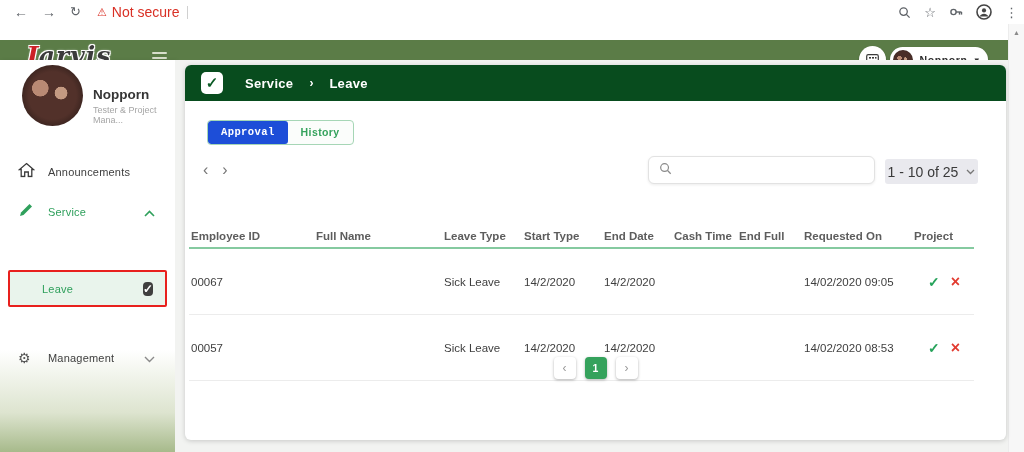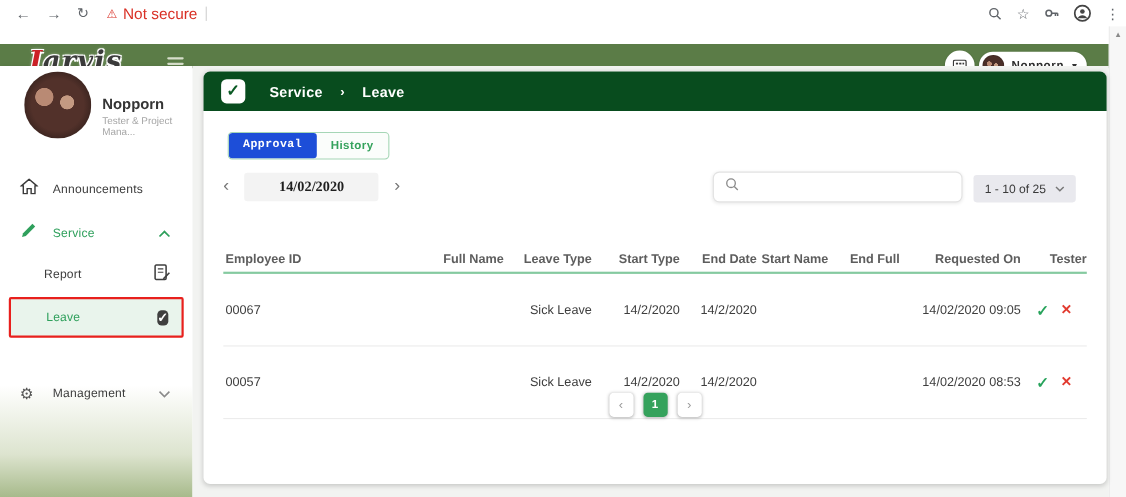--- a/index.html
+++ b/index.html
@@ -74,27 +74,27 @@
   .tab.inactive { color:#35a25c; }
 
   .date-nav { position:absolute; left:18px; top:92px; display:flex; align-items:center; gap:14px; }
   .dn-chev { font-size:16px; color:#777; cursor:pointer; line-height:26px; }
   .date-box { width:122px; height:26px; background:#f3f3f3; border-radius:3px; text-align:center; line-height:26px; font-family:"Liberation Serif", serif; font-weight:bold; font-size:13px; color:#1f1f1f; cursor:pointer; }
 
   .search-box { position:absolute; left:463px; top:91px; width:227px; height:28px; background:#fff; border:1px solid #e2e2e2; border-radius:6px; box-shadow:0 1px 3px rgba(0,0,0,0.08); display:flex; align-items:center; padding-left:10px; }
   .search-box input { border:none; outline:none; background:transparent; flex:1; font-size:11px; margin-left:8px; font-family:"Liberation Sans", sans-serif; }
 
   .range-select { position:absolute; left:700px; top:94px; width:93px; height:25px; background:#e9e9ee; border-radius:3px; display:flex; align-items:center; justify-content:center; gap:8px; cursor:pointer; }
-  .range-txt { font-size:11px; color:#3a3a3a; }
-
-  .table { position:absolute; left:18px; top:160px; width:785px; }
+  .range-txt { font-size:14px; color:#3a3a3a; }
+
+  .table { position:absolute; left:4px; top:160px; width:785px; }
   .trow { display:grid; grid-template-columns:127px 128px 80px 80px 70px 65px 65px 110px 60px; align-items:center; }
   .trow.head { height:24px; border-bottom:2px solid #85caa0; color:#5d5d5d; font-size:11.5px; font-weight:bold; }
   .trow.body { height:66px; border-bottom:1px solid #ececec; font-size:11.5px; color:#3e3e3e; }
-  .tc { text-align:right; }
+  .tc { text-align:left; }
   .tc.first { text-align:left; padding-left:2px; }
   .redact { width:100px; height:9px; background:#eef0ee; border-radius:3px; filter:blur(1.5px); margin:0 auto; }
   .act { display:flex; justify-content:center; align-items:center; gap:11px; }
   .act .ok { color:#27a35b; font-size:14px; font-weight:bold; cursor:pointer; }
   .act .no { color:#e23b30; font-size:16px; font-weight:bold; cursor:pointer; line-height:14px; }
 
   .pagination { position:absolute; left:0; top:292px; width:100%; display:flex; justify-content:center; gap:9px; }
   .pg-btn { width:22px; height:22px; background:#fff; border-radius:4px; box-shadow:0 1px 3px rgba(0,0,0,0.3); color:#999; font-size:12px; line-height:22px; text-align:center; cursor:pointer; }
   .pg-btn.current { background:#35a25c; color:#fff; font-size:10.5px; font-weight:bold; }
 </style>
@@ -187,31 +187,20 @@
           </svg>
       </span>
       <span class="lbl green-txt">Service</span>
       <span class="ricon">
         <svg width="11" height="7" viewBox="0 0 11 7">
             <path d="M1 6 L5.5 1.5 L10 6" fill="none" stroke="#2fa05c" stroke-width="1.6"></path>
           </svg>
       </span>
     </div>
 
-    <div class="nav-item" style="top:172px;">
-      <span class="lbl sub">Report</span>
-      <span class="ricon">
-        <svg width="16" height="16" viewBox="0 0 16 16">
-            <rect x="2" y="1.5" width="10" height="13" rx="1" fill="none" stroke="#3f3f3f" stroke-width="1.4"></rect>
-            <line x1="4.5" y1="5" x2="9.5" y2="5" stroke="#3f3f3f" stroke-width="1.1"></line>
-            <line x1="4.5" y1="8" x2="9.5" y2="8" stroke="#3f3f3f" stroke-width="1.1"></line>
-            <path d="M9 13.5 L14.5 8 L15.5 9 L10 14.5 Z" fill="#3f3f3f"></path>
-          </svg>
-      </span>
-    </div>
 
     <div class="nav-item leave-hl" style="top:210px;">
       <span class="lbl sub green-txt">Leave</span>
       <span class="ricon"><span class="cb-box">✓</span></span>
     </div>
 
 
     <div class="nav-item" style="top:280px;">
       <span class="licon gear-glyph">⚙</span>
       <span class="lbl">Management</span>
@@ -233,21 +222,20 @@
         <span class="crumb">Leave</span>
       </div>
 
       <div class="tabs">
         <span class="tab active">Approval</span>
         <span class="tab inactive">History</span>
       </div>
 
       <div class="date-nav">
         <span class="dn-chev">‹</span>
-        <span class="date-box">14/02/2020</span>
         <span class="dn-chev">›</span>
       </div>
 
       <div class="search-box">
         <span>
           <svg width="13" height="13" viewBox="0 0 14 14">
               <circle cx="6" cy="6" r="4.2" fill="none" stroke="#8a8a8a" stroke-width="1.3"></circle>
               <line x1="9.2" y1="9.2" x2="12.6" y2="12.6" stroke="#8a8a8a" stroke-width="1.3"></line>
             </svg>
         </span>
@@ -261,24 +249,24 @@
           </svg>
       </div>
 
       <div class="table">
         <div class="trow head">
           <span class="tc first">Employee ID</span>
           <span class="tc">Full Name</span>
           <span class="tc">Leave Type</span>
           <span class="tc">Start Type</span>
           <span class="tc">End Date</span>
-          <span class="tc">Start Name</span>
+          <span class="tc">Cash Time</span>
           <span class="tc">End Full</span>
           <span class="tc">Requested On</span>
-          <span class="tc">Tester</span>
+          <span class="tc">Project</span>
         </div>
 
         <div class="trow body">
           <span class="tc first">00067</span>
           <span class="tc"><span class="redact"></span></span>
           <span class="tc">Sick Leave</span>
           <span class="tc">14/2/2020</span>
           <span class="tc">14/2/2020</span>
           <span class="tc"></span>
           <span class="tc"></span>

